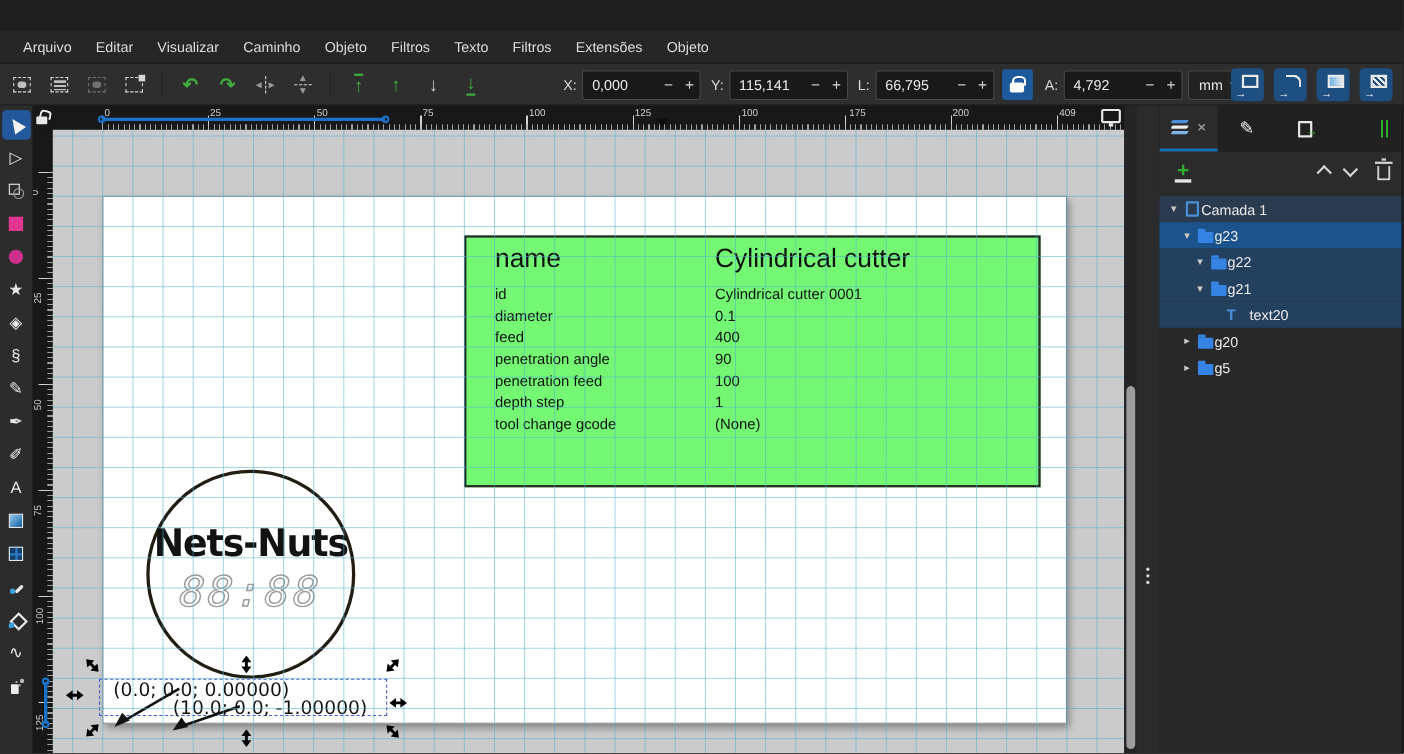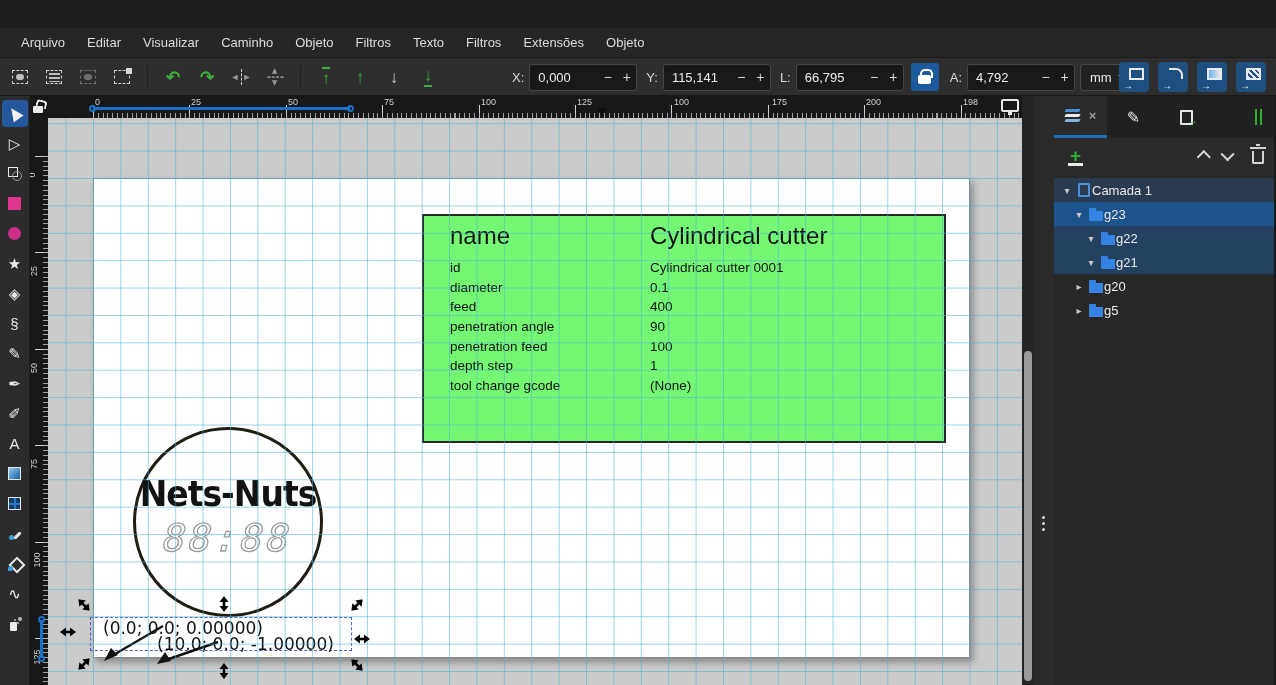--- a/index.html
+++ b/index.html
@@ -359,21 +359,21 @@
 
       <span class="hlab" style="left: 47px;">0</span>
           <span class="hlab" style="left: 143px;">25</span>
           <span class="hlab" style="left: 240px;">50</span>
           <span class="hlab" style="left: 336px;">75</span>
           <span class="hlab" style="left: 433px;">100</span>
           <span class="hlab" style="left: 529px;">125</span>
           <span class="hlab" style="left: 626px;">100</span>
           <span class="hlab" style="left: 724px;">175</span>
           <span class="hlab" style="left: 818px;">200</span>
-          <span class="hlab" style="left: 915px;">198</span>
+          <span class="hlab" style="left: 915px;">409</span>
         </div>
       <span class="extent-line" style="left:45px;top:11px;width:257px;height:3px;"></span>
       <span class="extent-dot" style="left:41px;top:9px;"></span>
       <span class="extent-dot" style="left:299px;top:9px;"></span>
       <span class="pos-triangle" style="left:549px;top:12px;"></span>
     </div>
     <span class="corner-monitor" style="position:absolute;left:1001px;top:3px;"></span>
     <div class="vruler">
       <div style="position:absolute;inset:0;">
 
@@ -555,20 +555,25 @@
           <div class="tree-row row-sel lvl2">
             <span class="tw">▾</span>
             <span class="ticon icon-folder"></span>
             <span class="tlabel">g22</span>
           </div>
           <div class="tree-row row-sel lvl2">
             <span class="tw">▾</span>
             <span class="ticon icon-folder"></span>
             <span class="tlabel">g21</span>
           </div>
+          <div class="tree-row row-sel lvl3">
+            <span class="tw"></span>
+            <span class="ticon icon-text"></span>
+            <span class="tlabel">text20</span>
+          </div>
           <div class="tree-row lvl1">
             <span class="tw">▸</span>
             <span class="ticon icon-folder"></span>
             <span class="tlabel">g20</span>
           </div>
           <div class="tree-row lvl1">
             <span class="tw">▸</span>
             <span class="ticon icon-folder"></span>
             <span class="tlabel">g5</span>
           </div>

